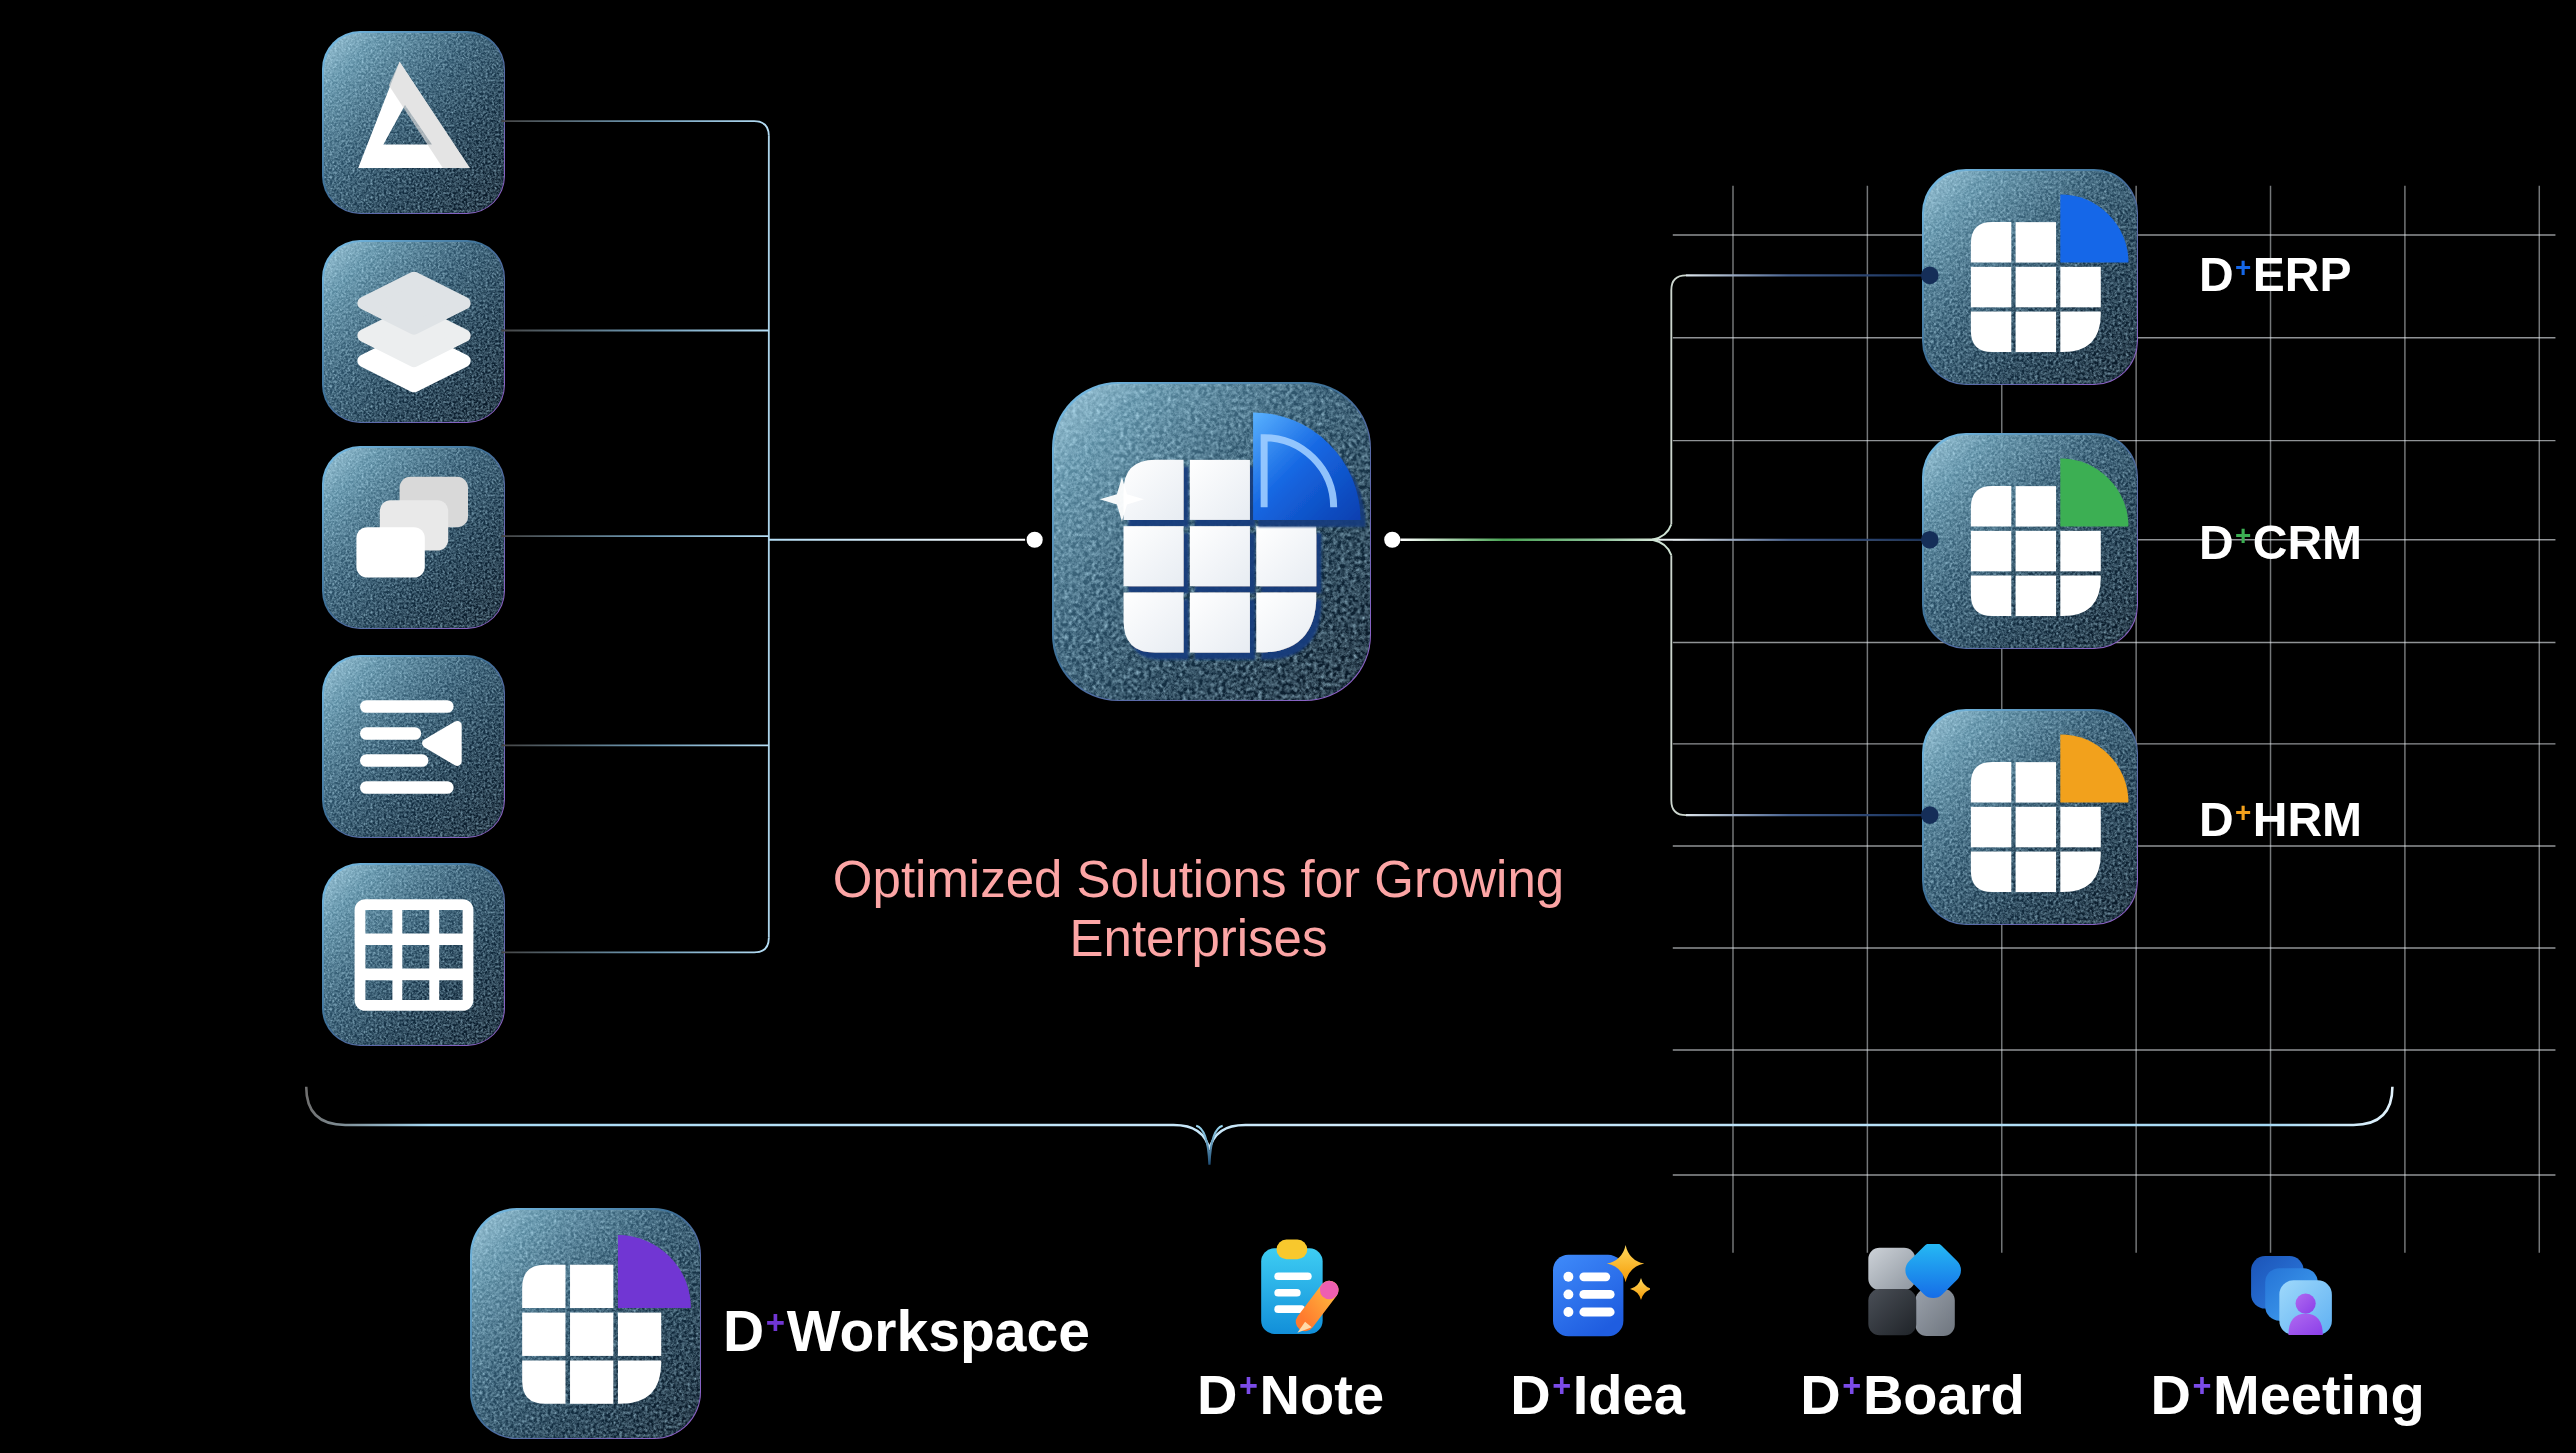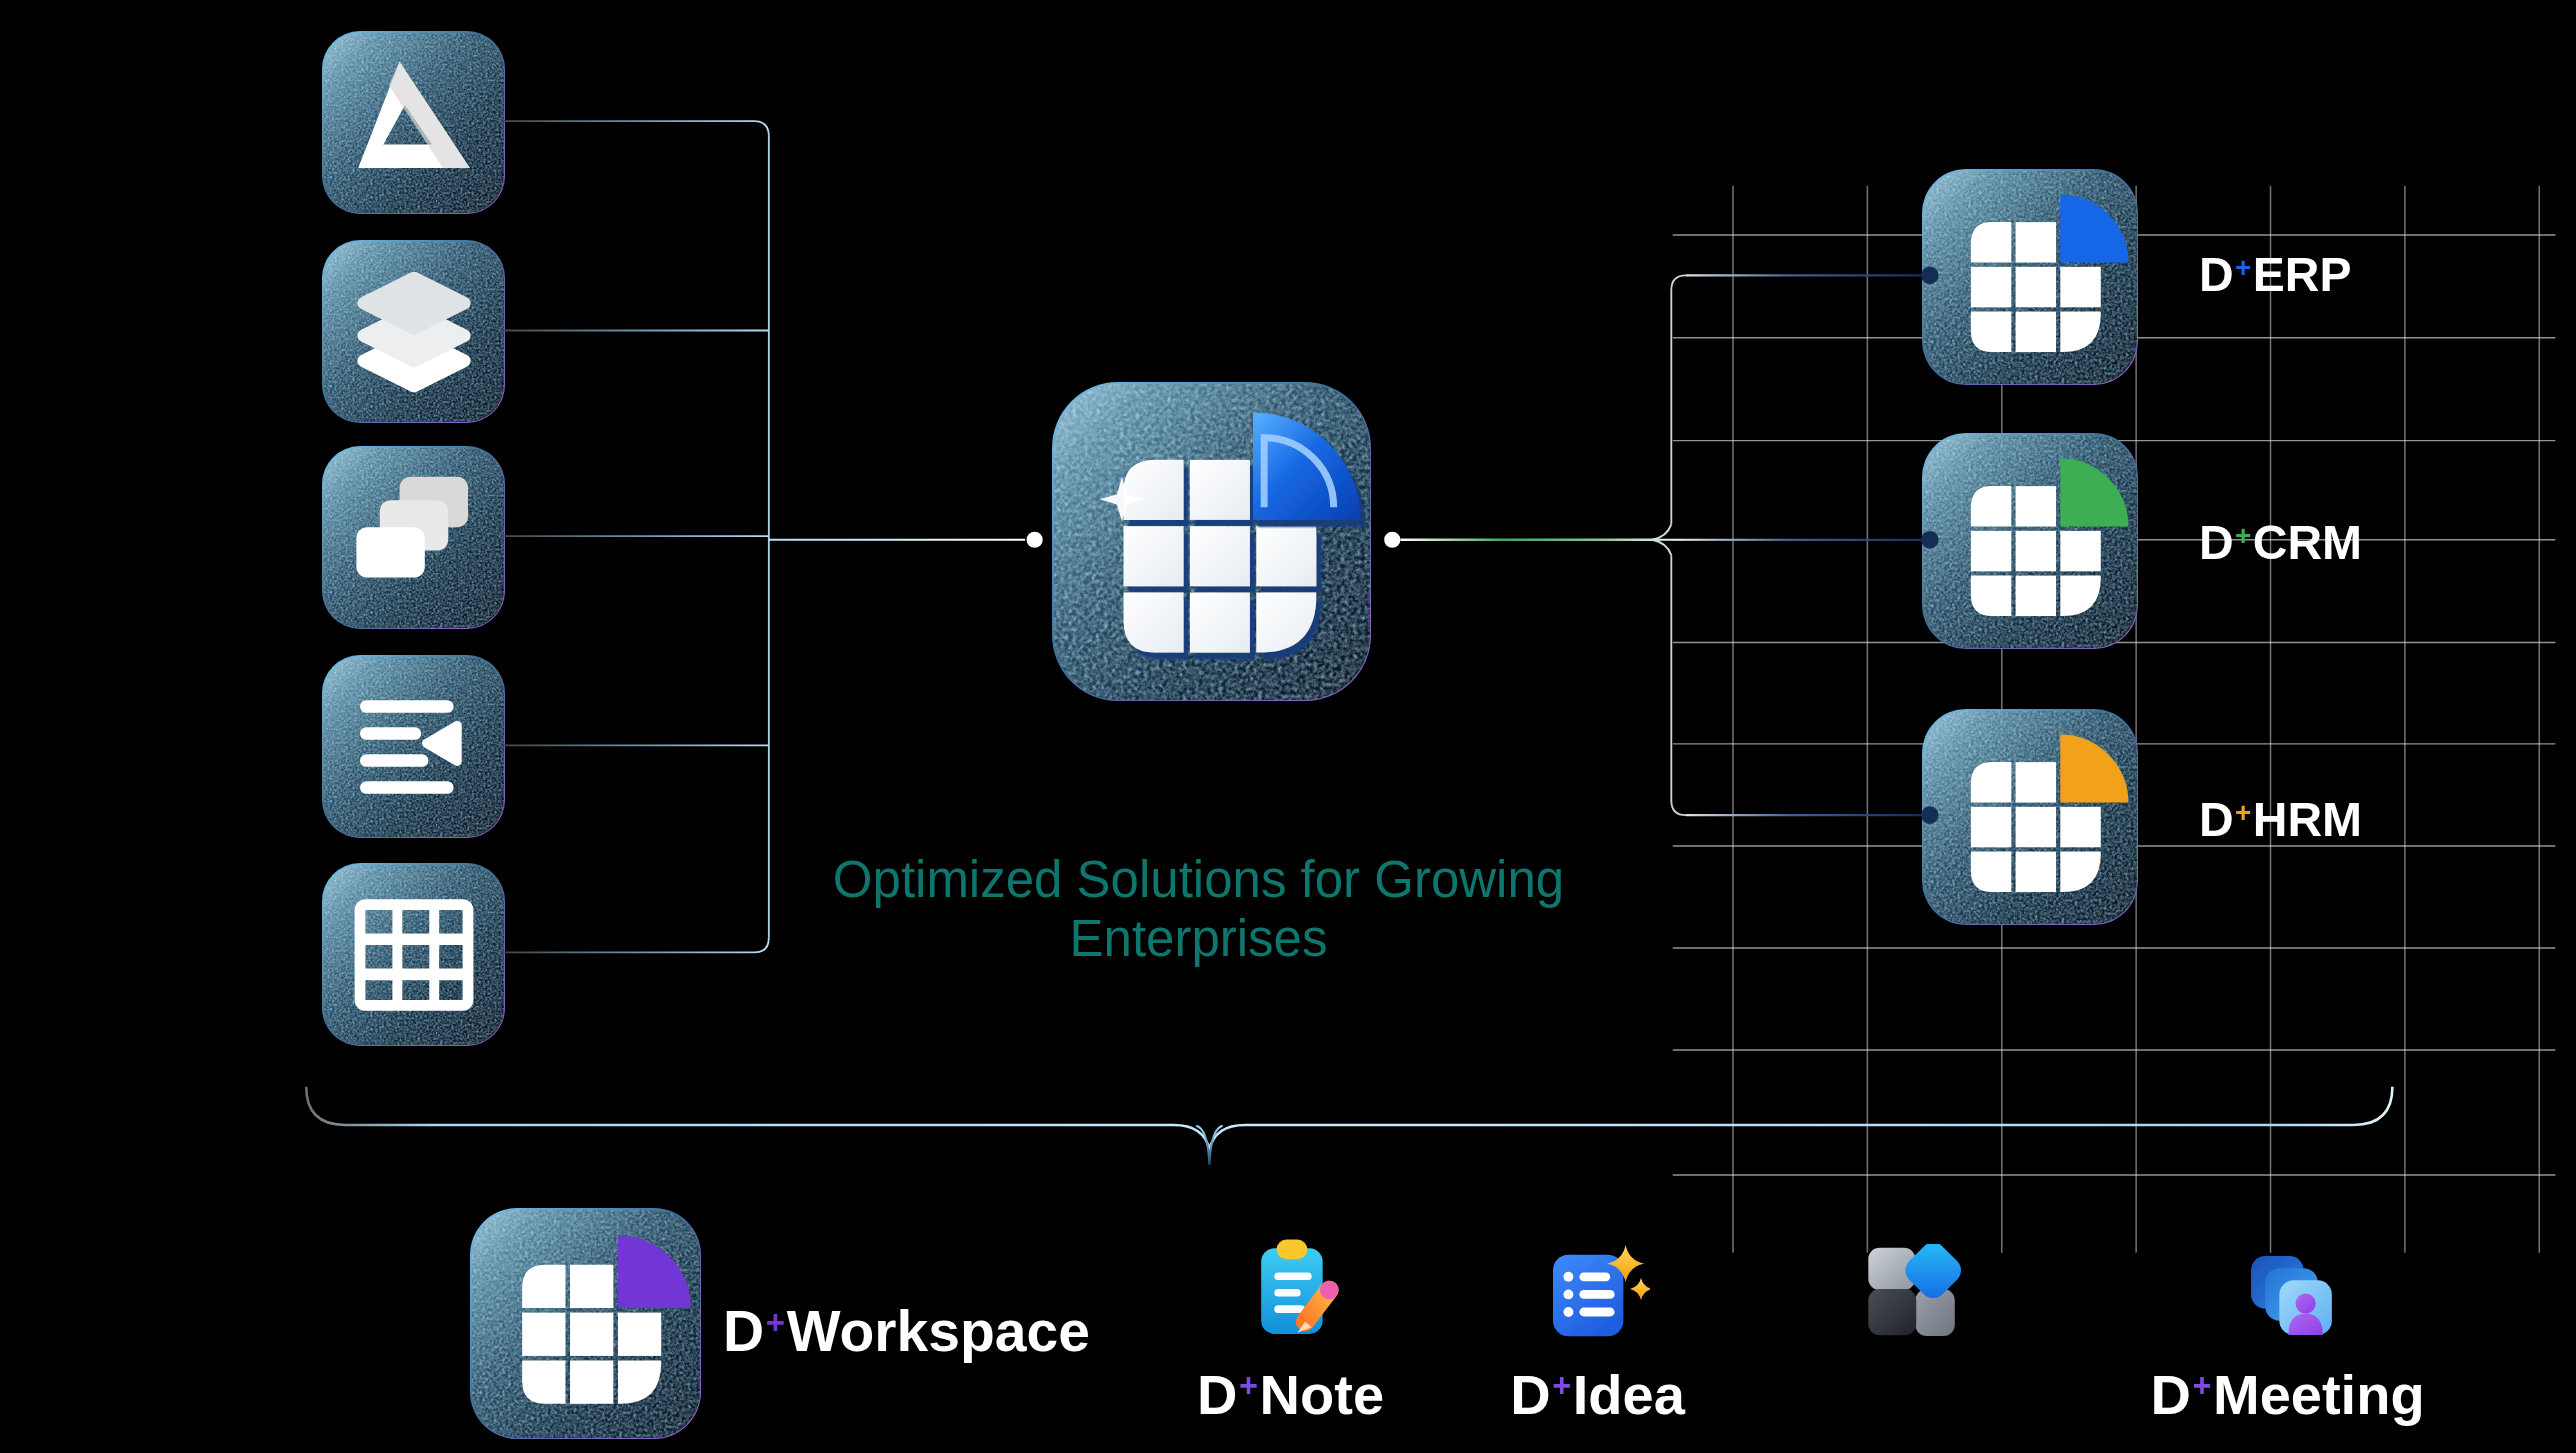--- a/index.html
+++ b/index.html
@@ -14,21 +14,21 @@
         background:linear-gradient(135deg,#96bed0 0%,#59899f 16%,#2a4f66 42%,#112a3d 68%,#081522 100%);}
   .tile .noise{position:absolute;inset:0;width:100%;height:100%;}
   .tile .glyph{position:absolute;inset:0;width:100%;height:100%;}
   
   .lbl{font-weight:700;color:#ffffff;white-space:nowrap;line-height:1;}
   .lbl .plus{display:inline-block;font-size:0.58em;position:relative;top:-0.52em;margin:0 0.05em;font-weight:700;}
   .rlabel{font-size:48px;transform:translateY(-50%);}
   .wlabel{font-size:57px;transform:translateY(-50%);text-align:right;}
   .applabel{font-size:56px;width:367px;text-align:center;}
   .title{width:881px;text-align:center;font-size:82px;font-weight:700;color:#f2f2f2;letter-spacing:-0.7px;}
-  .subtitle{width:881px;text-align:center;font-size:51px;font-weight:400;color:#0f766e;}
+  .subtitle{width:881px;text-align:center;font-size:51px;font-weight:400;color:#fca5a5;}
   .z0{z-index:0}.z10{z-index:10}.z20{z-index:20}.z30{z-index:30}
 </style>
 </head>
 <body>
 
 <div id="stage">
 
   <svg width="0" height="0" style="position:absolute">
     <defs>
       <filter id="grain" x="0%" y="0%" width="100%" height="100%">
@@ -334,20 +334,23 @@
     <circle cx="62" cy="57" r="10" fill="url(#purpG)"></circle>
     <path d="M45,88 Q45,67 62,67 Q79,67 79,88 Z" fill="url(#purpG)"></path>
   </svg>
 
   <div class="abs z30 lbl applabel" style="left:1107px;top:1367px">
     <span>D</span><span class="plus" style="color: rgb(123, 75, 232);">+</span><span>Note</span>
   </div>
   <div class="abs z30 lbl applabel" style="left:1414px;top:1367px">
     <span>D</span><span class="plus" style="color: rgb(123, 75, 232);">+</span><span>Idea</span>
   </div>
+  <div class="abs z30 lbl applabel" style="left:1729px;top:1367px">
+    <span>D</span><span class="plus" style="color: rgb(123, 75, 232);">+</span><span>Board</span>
+  </div>
   <div class="abs z30 lbl applabel" style="left:2104px;top:1367px">
     <span>D</span><span class="plus" style="color: rgb(123, 75, 232);">+</span><span>Meeting</span>
   </div>
 
   <svg class="abs z20" style="left:0;top:0" width="2576" height="1454" viewBox="0 0 3508 1980" fill="none">
     <defs>
       <linearGradient id="gLeft" gradientUnits="userSpaceOnUse" x1="683" y1="0" x2="1047" y2="0">
         <stop offset="0" stop-color="#454545"></stop>
           <stop offset="0.55" stop-color="#6e9ab5"></stop>
           <stop offset="1" stop-color="#b5def6"></stop>

